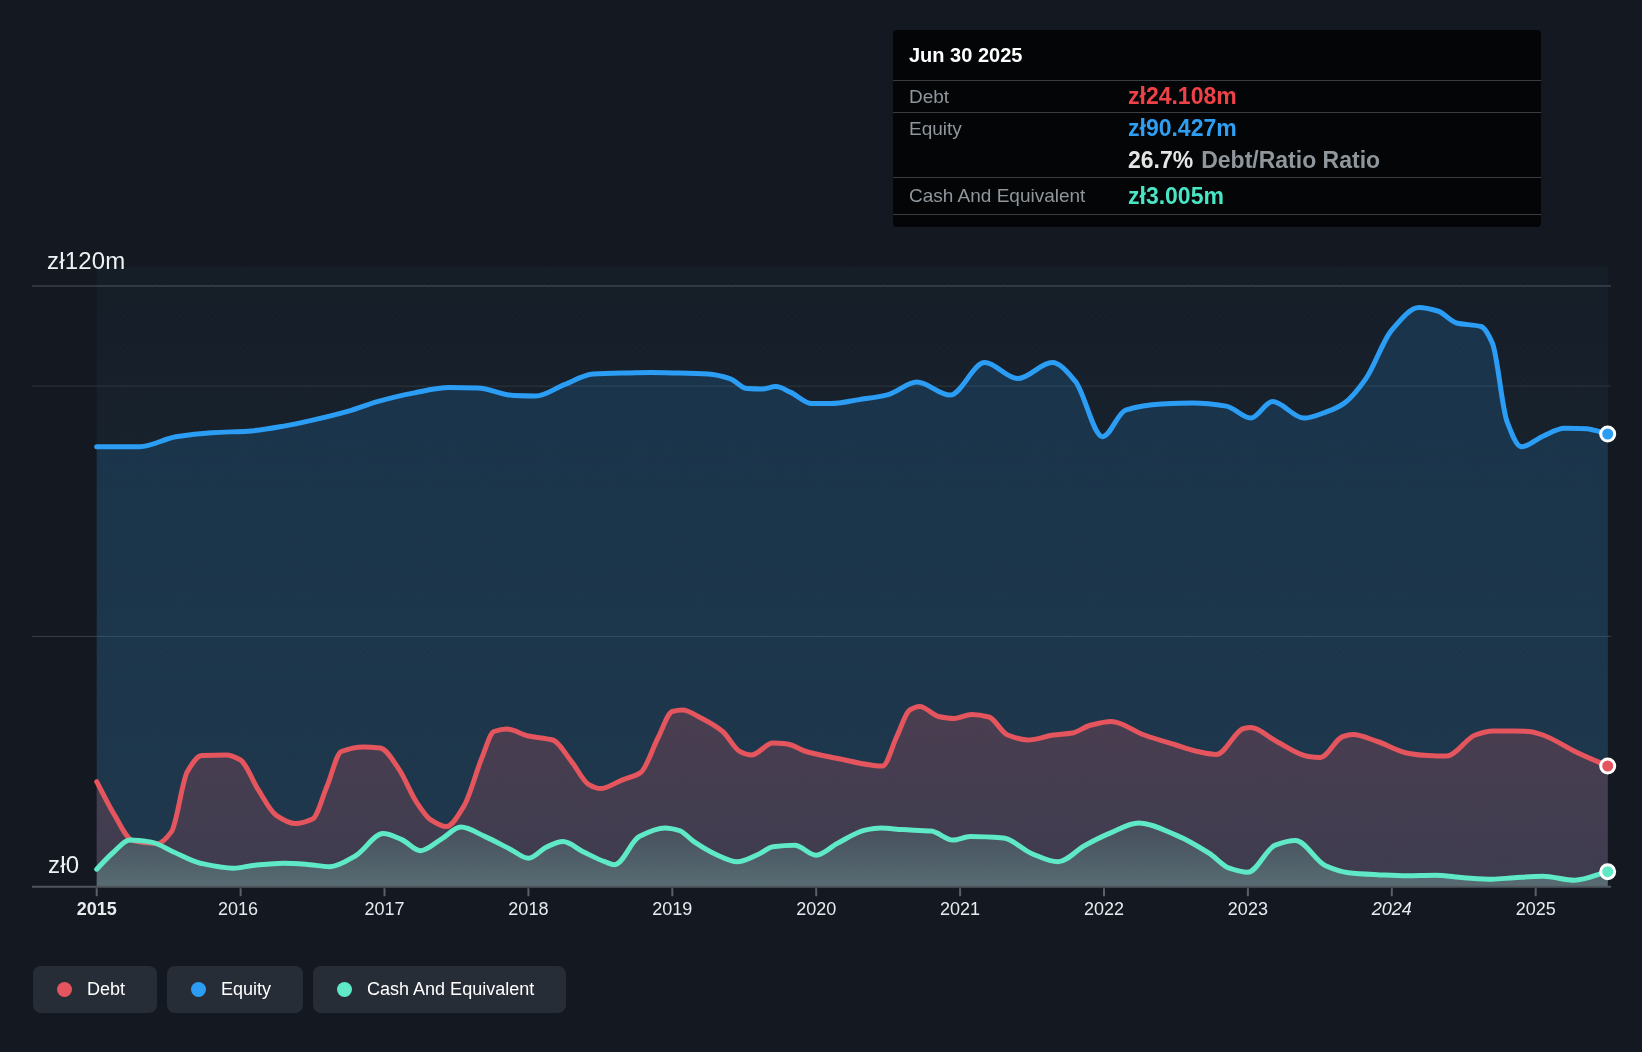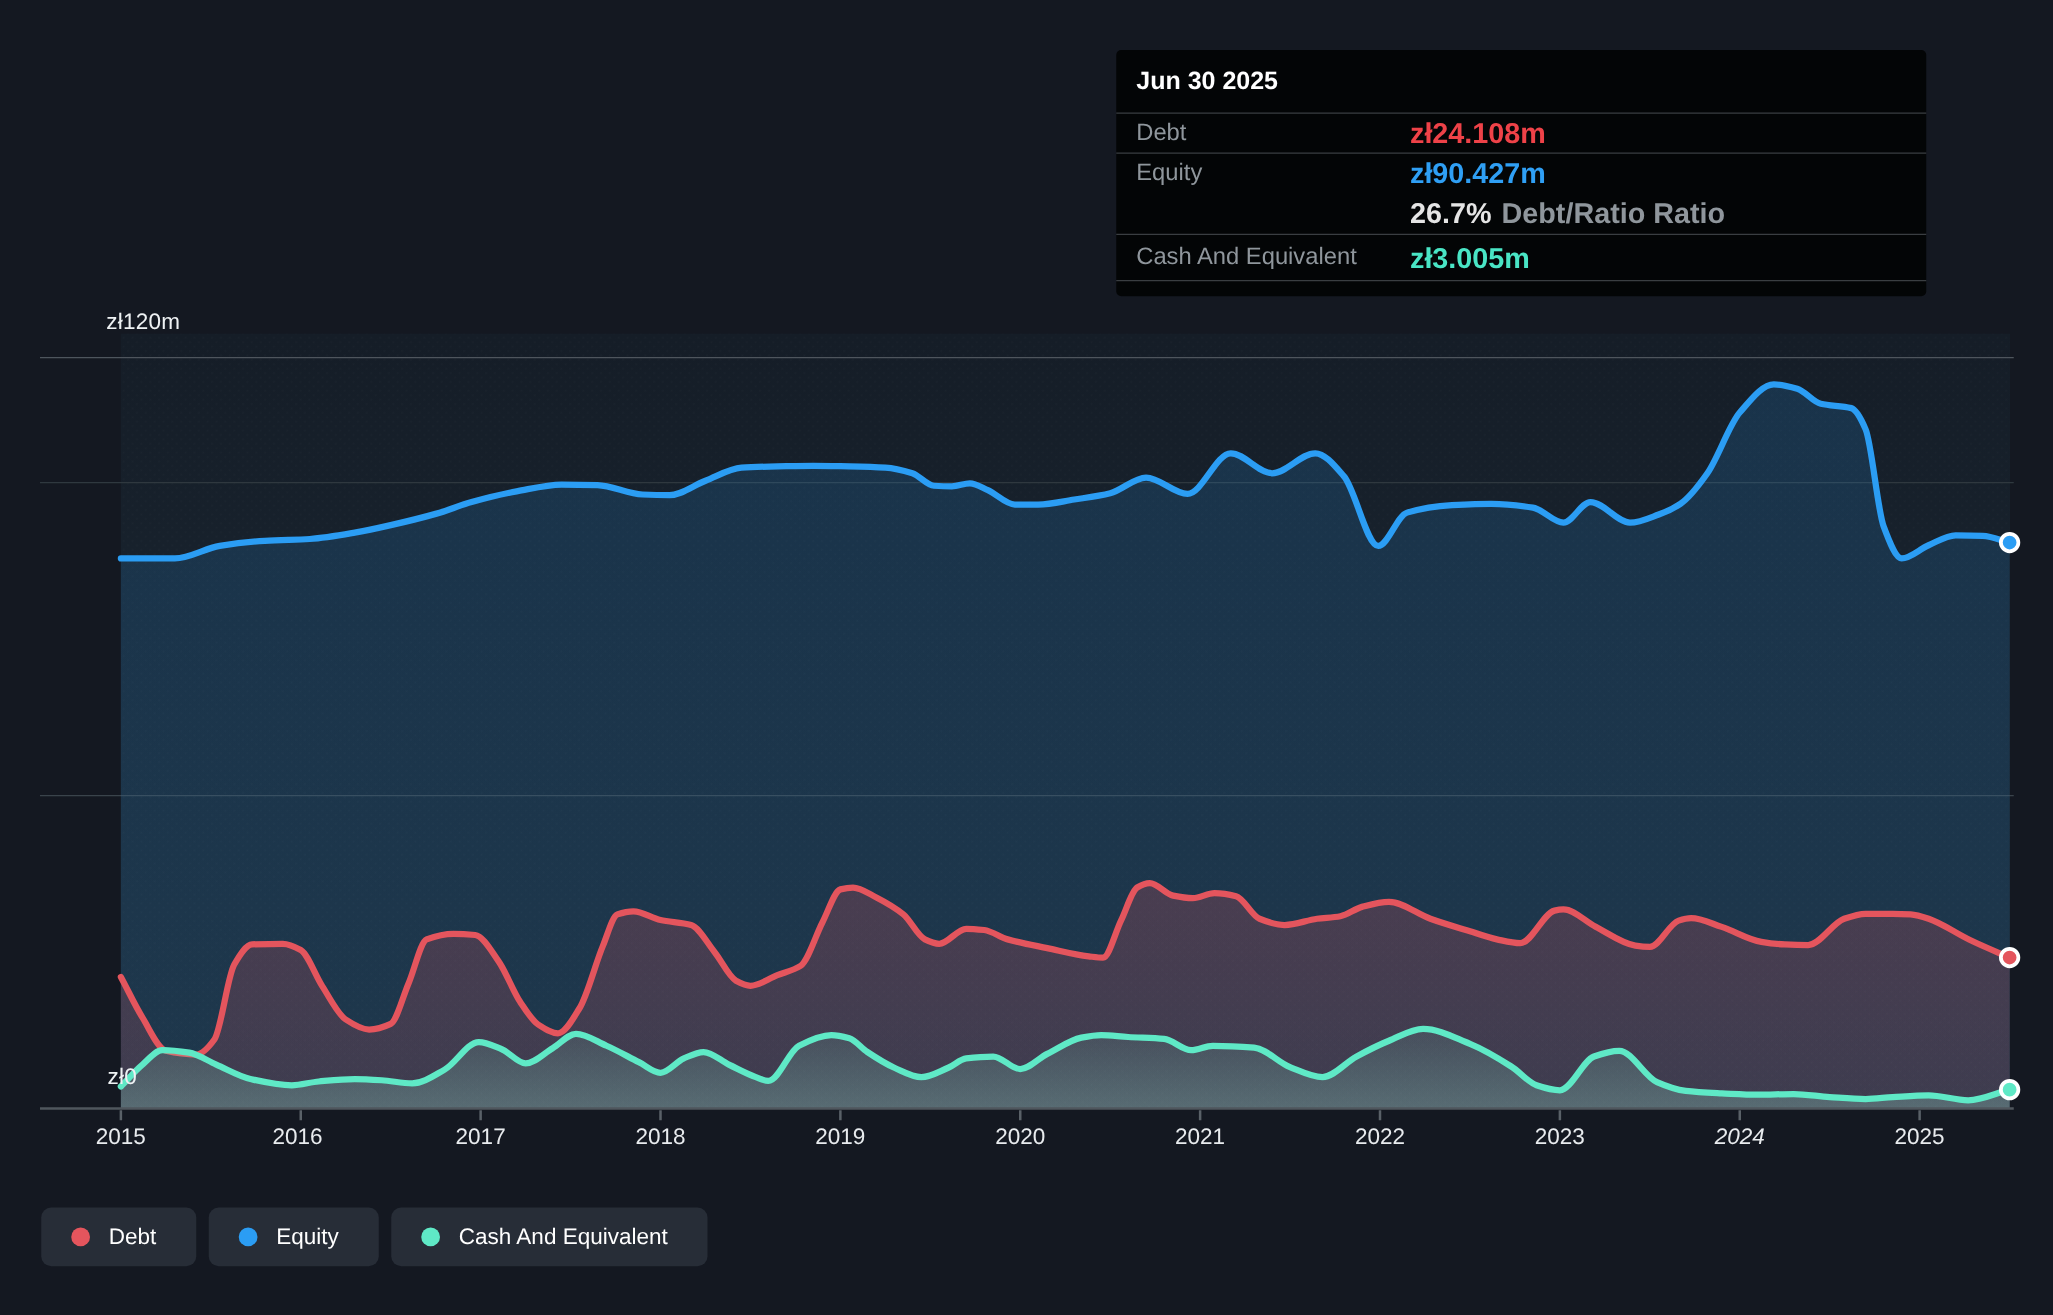--- a/index.html
+++ b/index.html
@@ -3,28 +3,28 @@
 <meta charset="utf-8">
 <style>
   html,body{margin:0;padding:0;background:#0e1116;}
   .stage{
     position:relative;width:1642px;height:1052px;overflow:hidden;
     background:#141821;
     font-family:"Liberation Sans", sans-serif;
     -webkit-font-smoothing:antialiased;
   }
   .chart-layer{position:absolute;left:0;top:0;}
-  .axis-label{position:absolute;color:#eef1f3;font-size:18px;letter-spacing:.2px;margin-left:38px;}
+  .axis-label{position:absolute;color:#eef1f3;font-size:24px;letter-spacing:.2px;}
   .y-label-top{left:47px;top:247px;}
   .y-label-bottom{left:48px;top:851px;}
   .x-label{position:absolute;top:899px;width:80px;margin-left:-40px;text-align:center;
     color:#e8ebee;font-size:18px;}
   
   .tooltip{
-    position:absolute;left:893px;top:40px;width:648px;height:197px;
+    position:absolute;left:893px;top:30px;width:648px;height:197px;
     background:rgba(3,4,5,.96);border-radius:4px;box-sizing:border-box;
     color:#fff;
   }
   .tt-title{height:50px;display:flex;align-items:center;padding:0 16px;
     font-size:20px;font-weight:bold;color:#ffffff;}
   .tt-row{position:relative;height:31px;display:flex;align-items:center;
     padding:0 16px;border-top:1px solid #3a3e42;}
   .tt-row.no-line{border-top:none;height:33px;}
   .tt-label{color:#8f969c;font-size:19px;}
   .tt-value{position:absolute;left:235px;font-size:23px;font-weight:bold;}
@@ -95,21 +95,21 @@
         <line x1="1535.7" y1="888.2" x2="1535.7" y2="896.2" stroke="#5a6168" stroke-width="2"></line>
         <circle cx="1607.7" cy="434.0" r="7" fill="#2b9df4" stroke="#ffffff" stroke-width="3"></circle>
         <circle cx="1607.7" cy="766.0" r="7" fill="#e4555d" stroke="#ffffff" stroke-width="3"></circle>
         <circle cx="1607.7" cy="871.7" r="7" fill="#5fe9c6" stroke="#ffffff" stroke-width="3"></circle>
       </svg></div>
 
   <div class="axis-label y-label-top">zł120m</div>
   <div class="axis-label y-label-bottom">zł0</div>
 
   <div id="x-labels">
-      <div class="x-label" style="left: 96.7px;">2015</div>
+      <div class="x-label" style="left: 96.7px; font-weight: bold;">2015</div>
       <div class="x-label" style="left: 238px;">2016</div>
       <div class="x-label" style="left: 384.5px;">2017</div>
       <div class="x-label" style="left: 528.4px;">2018</div>
       <div class="x-label" style="left: 672.3px;">2019</div>
       <div class="x-label" style="left: 816.2px;">2020</div>
       <div class="x-label" style="left: 960.1px;">2021</div>
       <div class="x-label" style="left: 1104px;">2022</div>
       <div class="x-label" style="left: 1247.9px;">2023</div>
       <div class="x-label" style="left: 1391.8px; font-style: italic;">2024</div>
       <div class="x-label" style="left: 1535.7px;">2025</div>

